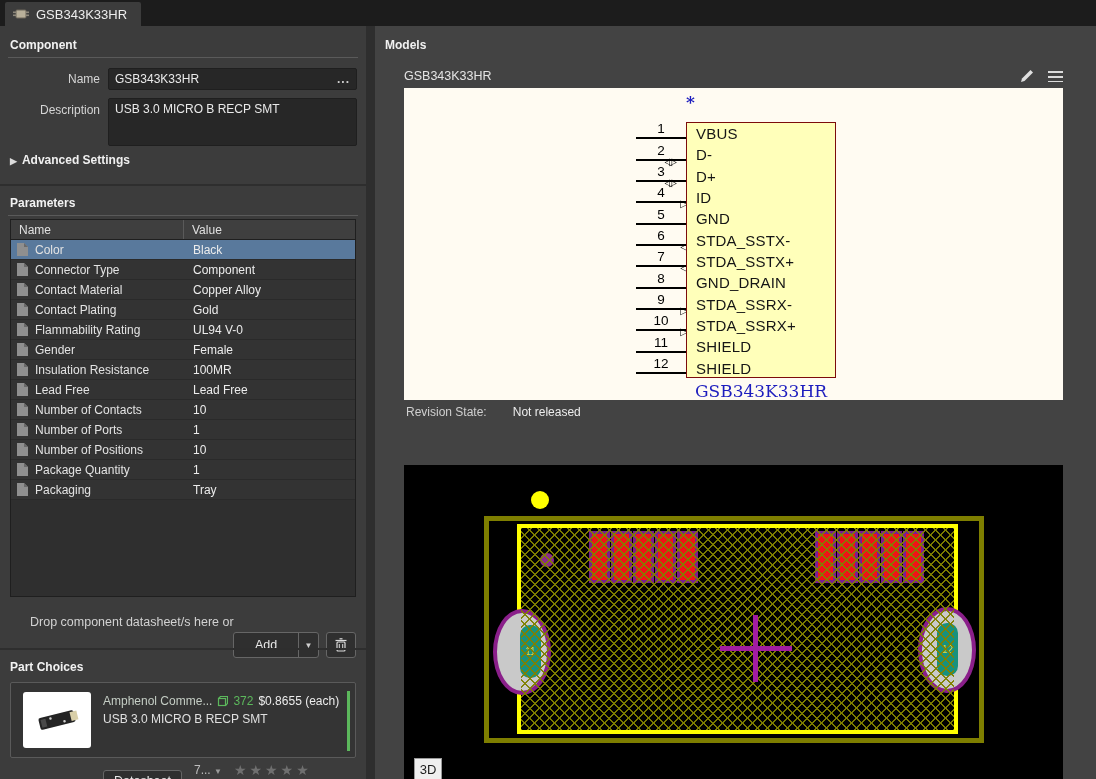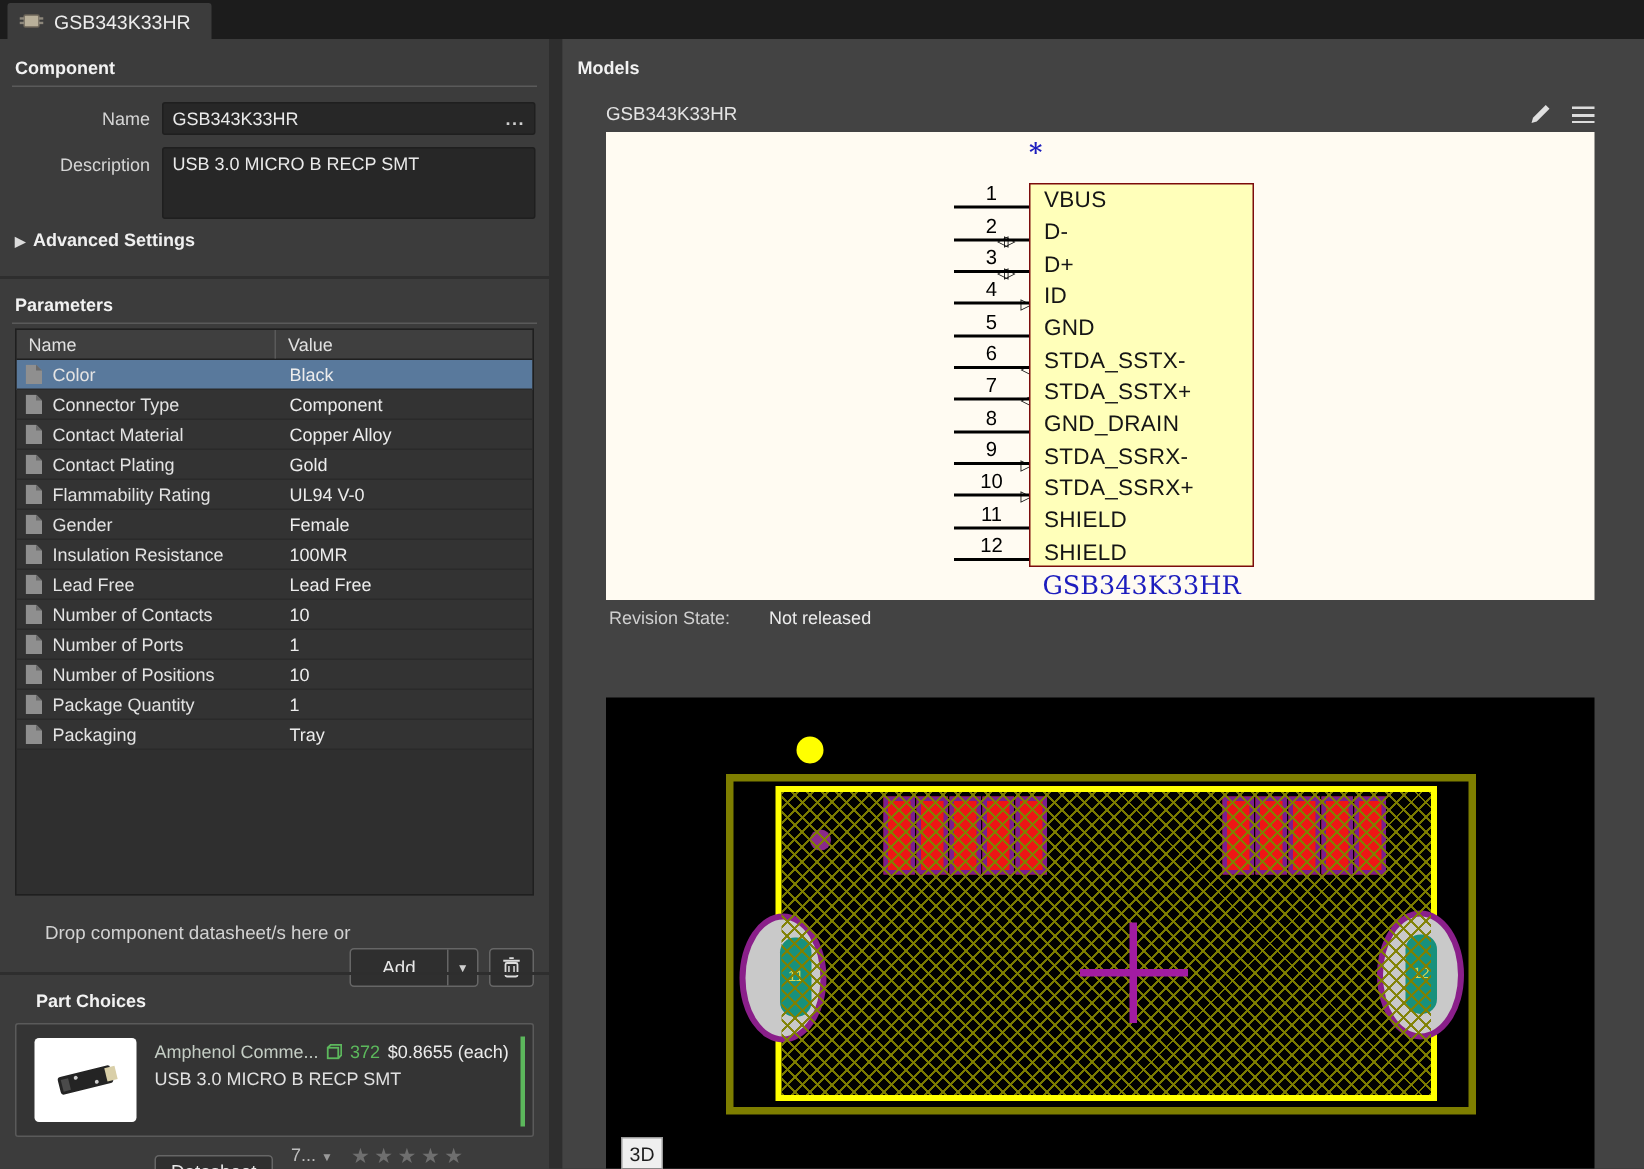--- a/index.html
+++ b/index.html
@@ -56,21 +56,21 @@
   .btn { background:#2f2f2f; border:1px solid #666; border-radius:3px; color:#e8e8e8;
     display:inline-flex; align-items:center; justify-content:center; cursor:pointer;margin-top:23px; }
   .add-btn { position:absolute; left:233px; top:583px; width:86px; height:26px; }
   .add-main { flex:1; text-align:center; font-size:12.5px; }
   .add-arrow { width:20px; border-left:1px solid #666; align-self:stretch; display:flex;
     align-items:center; justify-content:center; font-size:8px; color:#cfcfcf; }
   .trash-btn { position:absolute; left:326px; top:583px; width:30px; height:26px; }
 
   
   .pc-sep { position:absolute; left:0; top:622px; width:366px; height:2px; background:#2e2e2e; }
-  .pc-title { position:absolute; left:24px; top:634px; }
+  .pc-title { position:absolute; left:10px; top:634px; }
   .pc-card { position:absolute; left:10px; top:656px; width:346px; height:76px;
     background:#343434; border:1px solid #5a5a5a; border-radius:2px; }
   .pc-thumb { position:absolute; left:12px; top:9px; width:68px; height:56px; background:#fff;
     border-radius:3px; display:flex; align-items:center; justify-content:center; }
   .pc-line1 { position:absolute; left:92px; top:11px; display:flex; align-items:center; gap:5px; white-space:nowrap; }
   .pc-supplier { color:#c4cdc4; }
   .pc-stock { color:var(--green); }
   .pc-price { color:#ececec; }
   .pc-desc { position:absolute; left:92px; top:29px; color:#e0e0e0; }
   .pc-actions { position:absolute; left:92px; top:64px; display:flex; align-items:center; gap:12px; }

